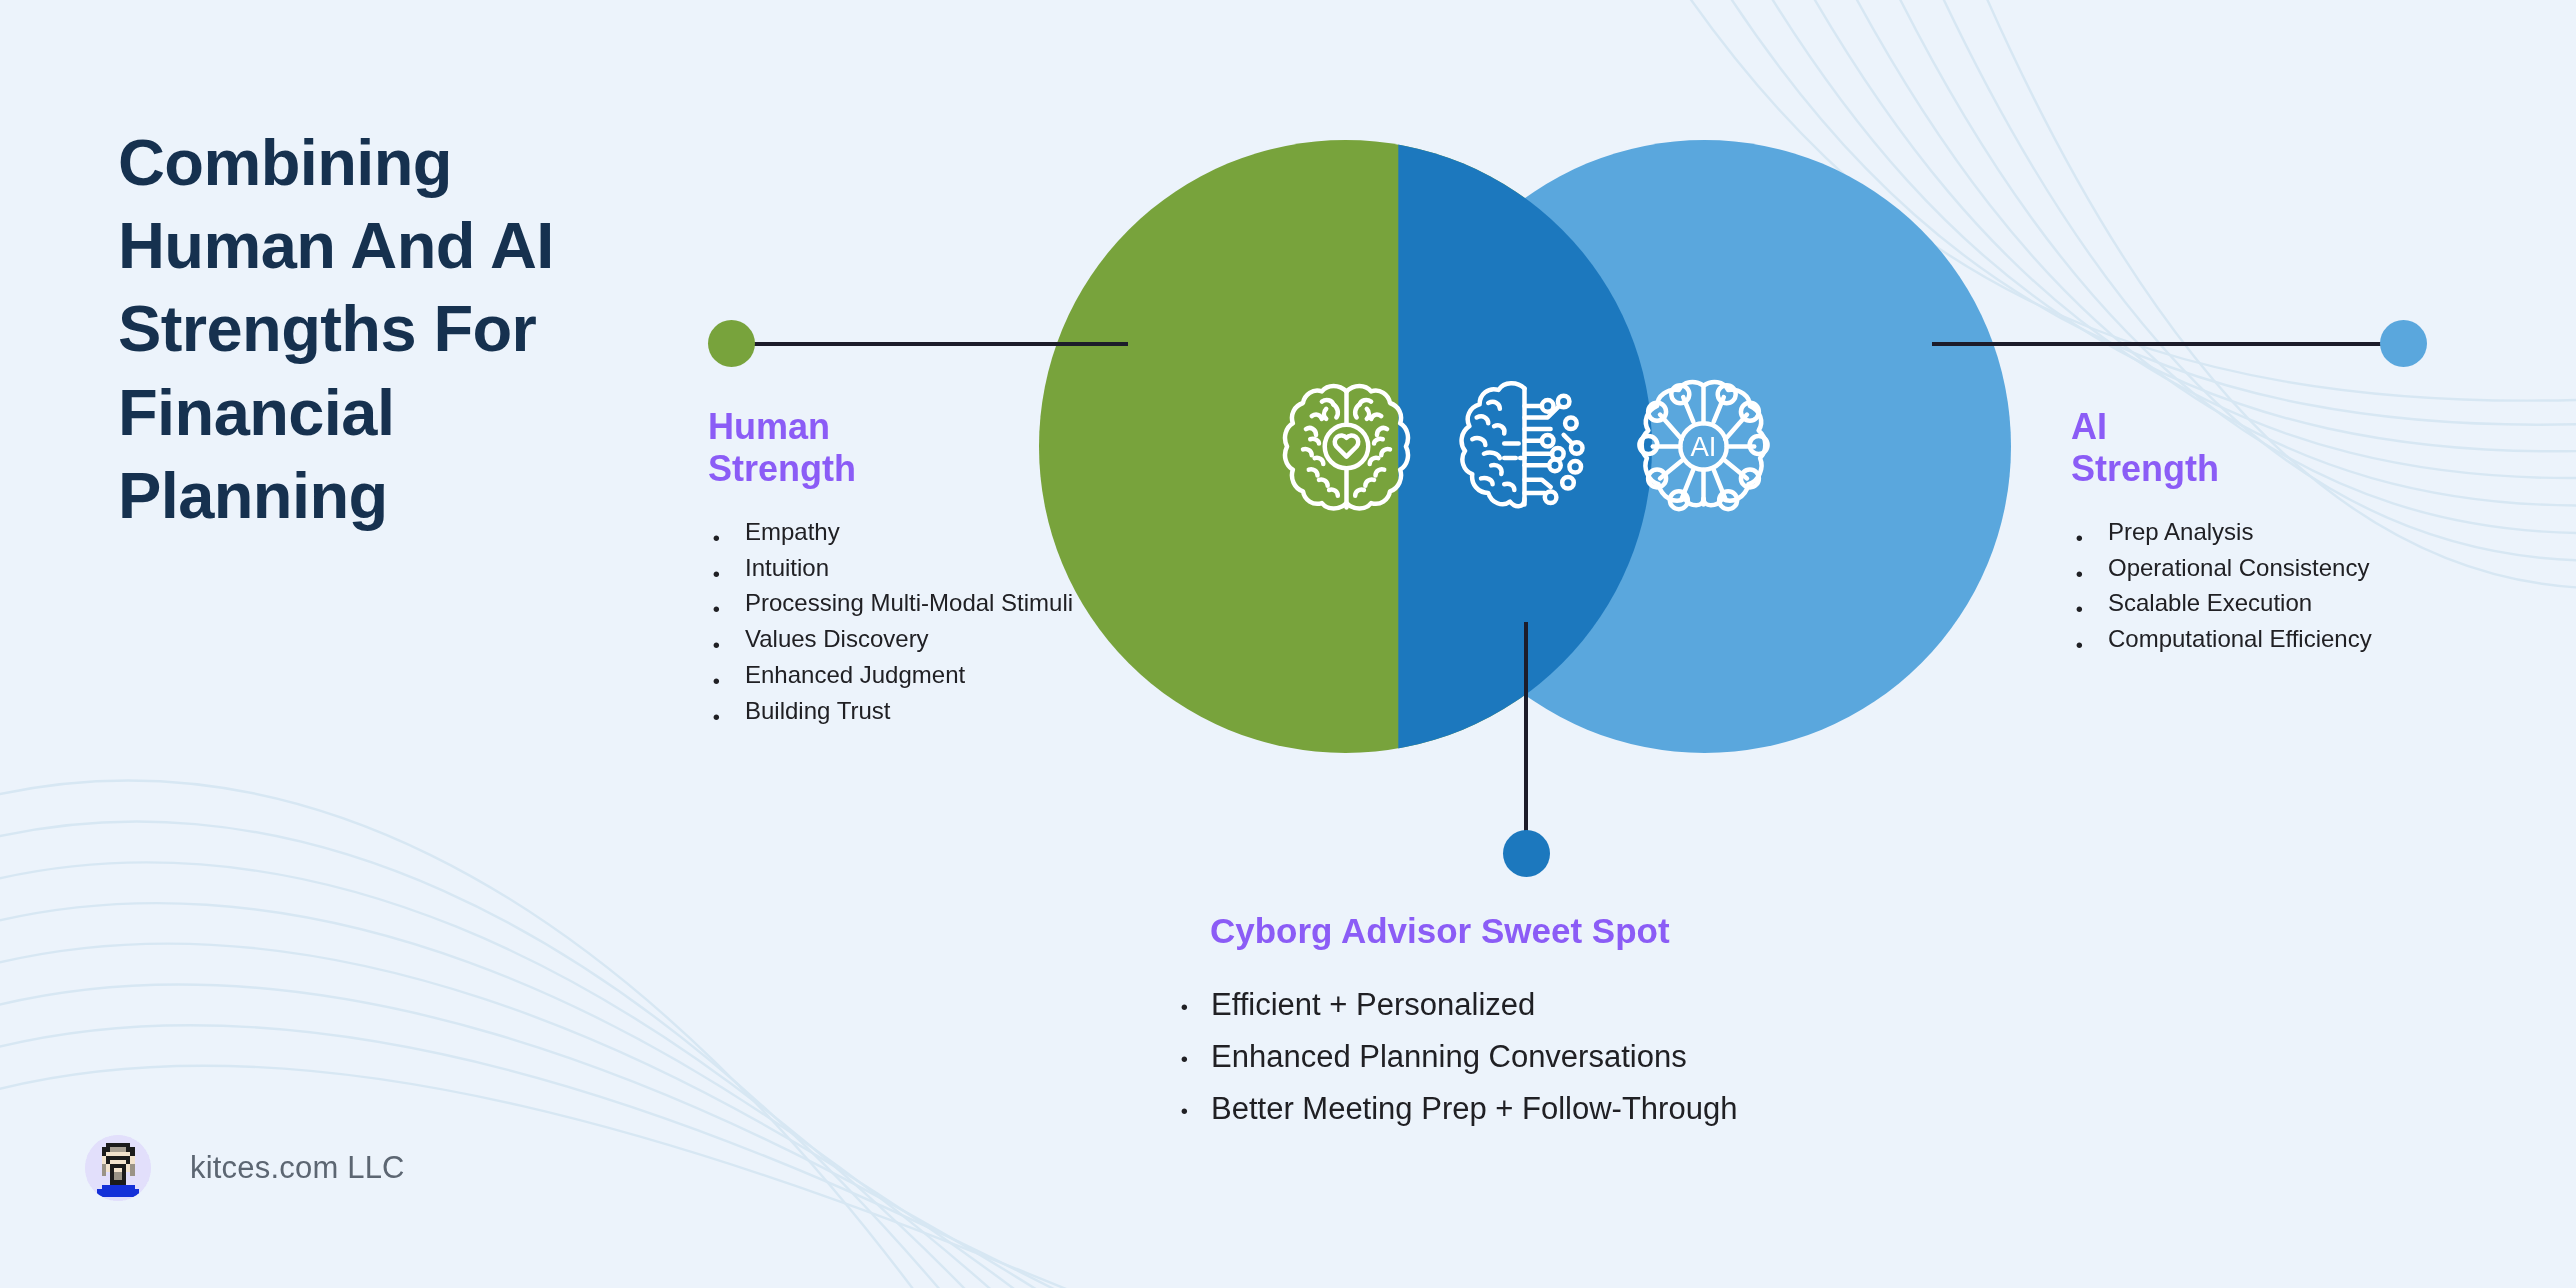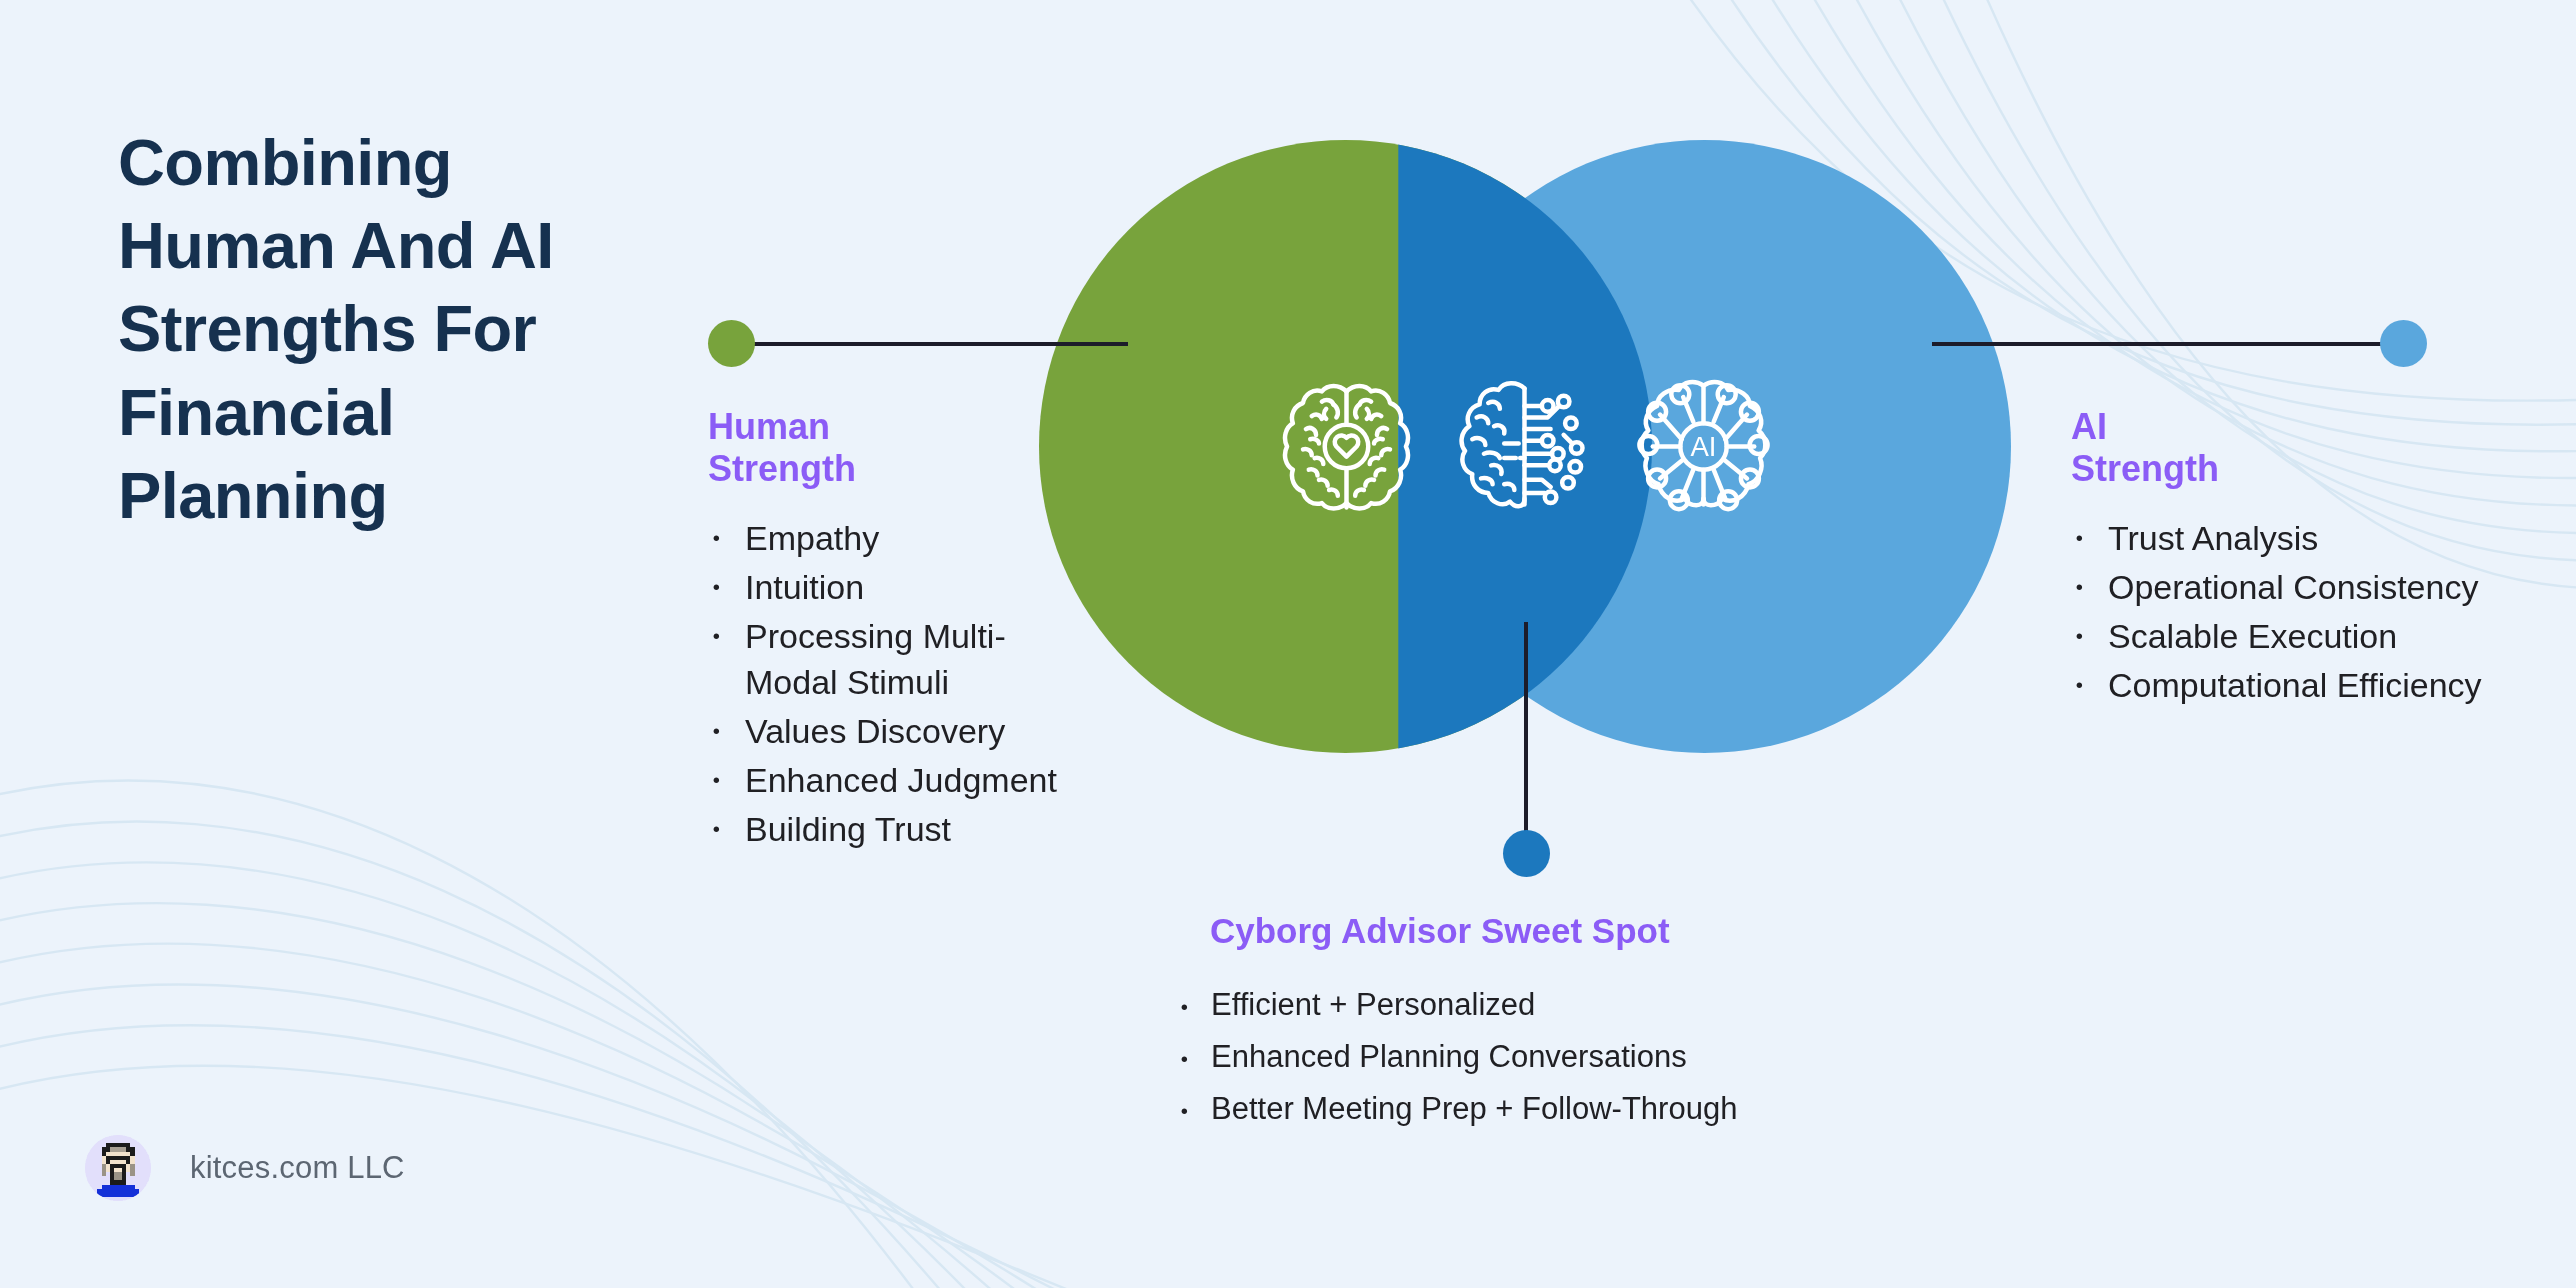--- a/index.html
+++ b/index.html
@@ -111,21 +111,21 @@
     white-space: pre-line;
   }
   .panel-list {
     list-style: none;
     margin: 0;
     padding: 0;
   }
   .panel-list li {
     position: relative;
     padding-left: 37px;
-    font-size: 34px;
+    font-size: 24px;
     line-height: 1.34;
     color: #202024;
     margin-bottom: 3.6px;
   }
   .panel-list li::before {
     content: "\2022";
     position: absolute;
     left: 4.8px;
     top: 0;
     font-size: 20.5px;
@@ -344,21 +344,21 @@
       <li>Values Discovery</li>
       <li>Enhanced Judgment</li>
       <li>Building Trust</li>
     </ul>
   </div>
 
   <div id="panel-ai" class="panel">
     <div class="panel-title">AI
 Strength</div>
     <ul class="panel-list">
-      <li>Trust Analysis</li>
+      <li>Prep Analysis</li>
       <li>Operational Consistency</li>
       <li>Scalable Execution</li>
       <li>Computational Efficiency</li>
     </ul>
   </div>
 
   <div id="panel-center" class="panel">
     <div class="panel-title">Cyborg Advisor Sweet Spot</div>
     <ul class="panel-list">
       <li>Efficient + Personalized</li>

